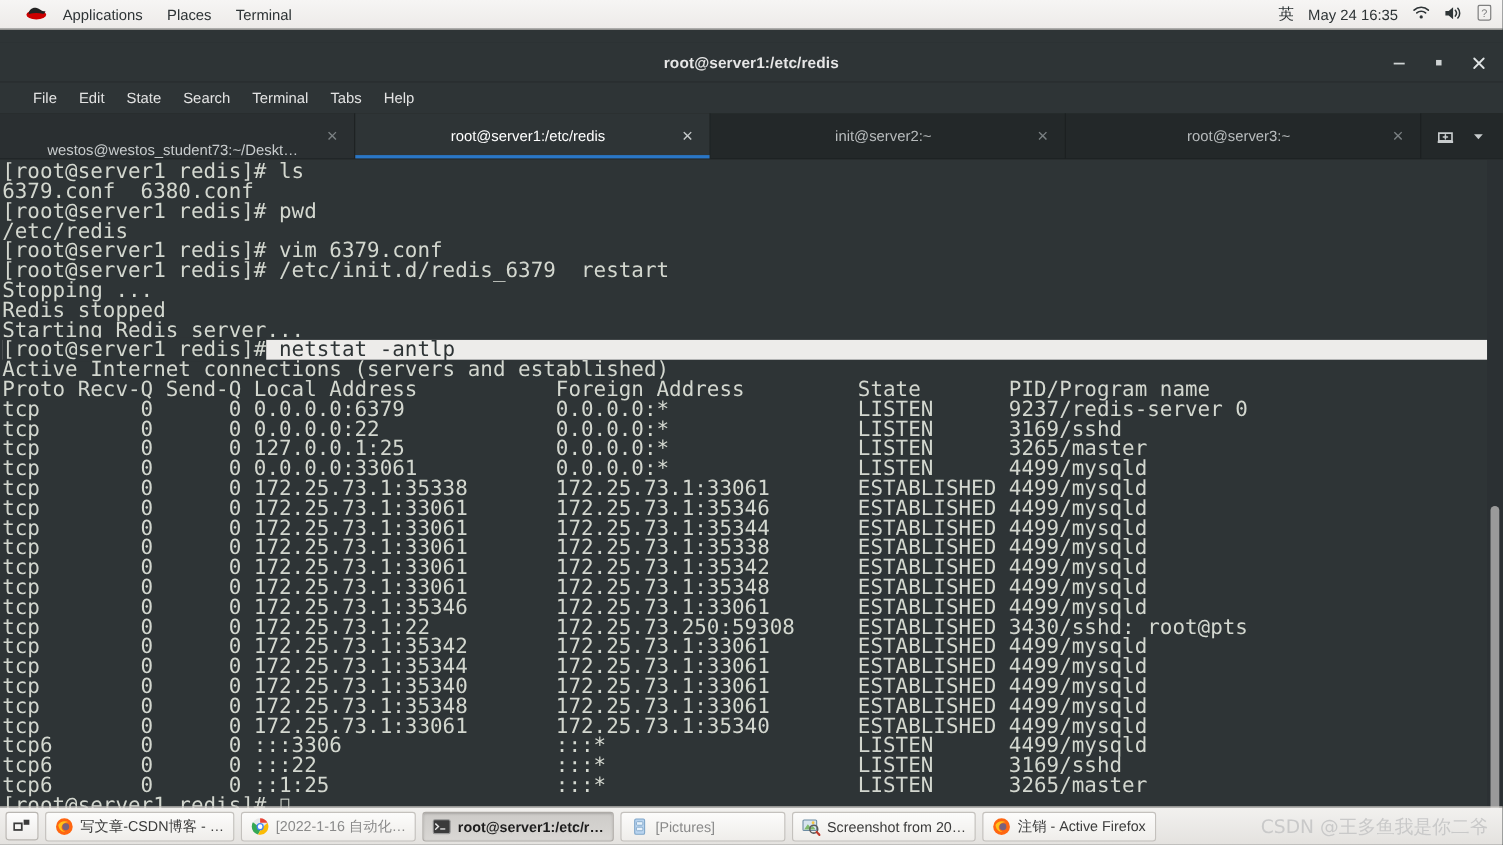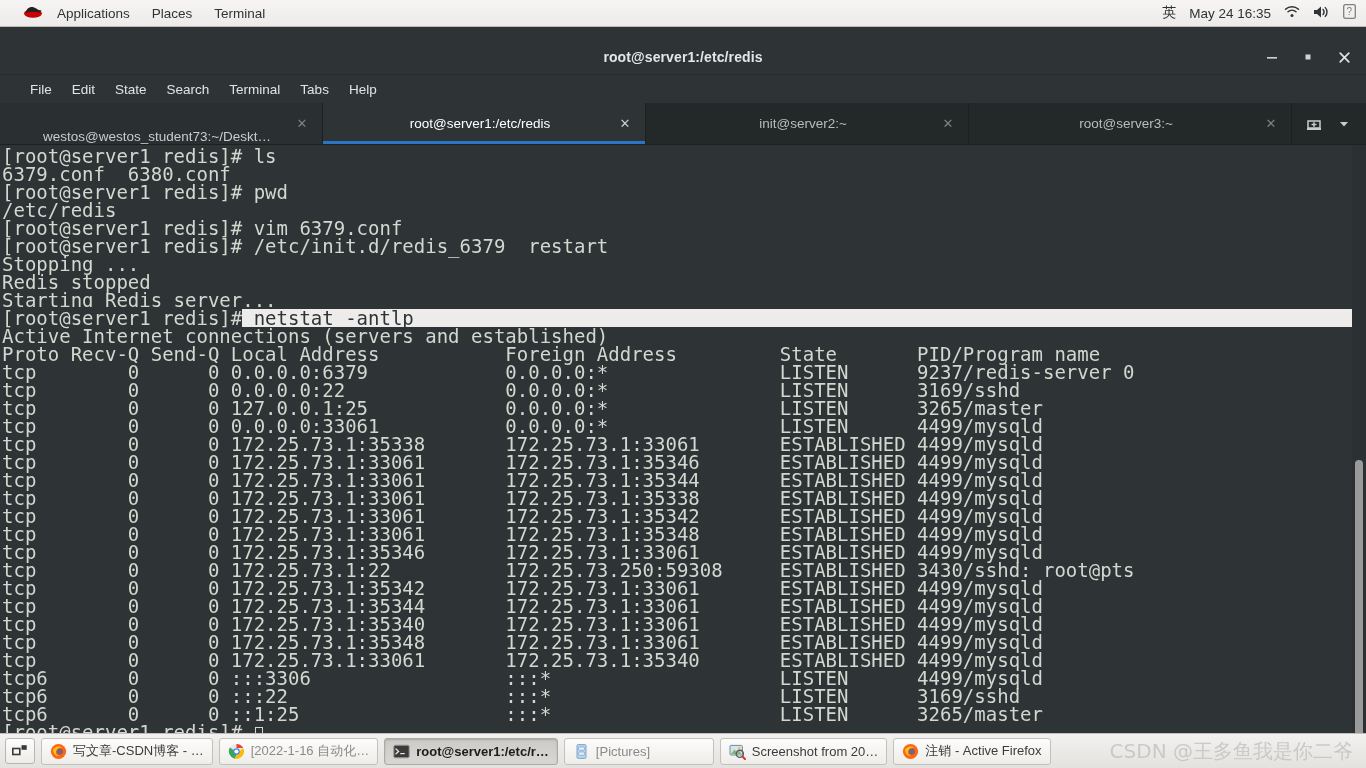--- a/index.html
+++ b/index.html
@@ -154,21 +154,21 @@
     color:#1d1d1d;
     font-weight:bold;
   }
   .task-btn.dim { color:#8a8a8a; }
   .task-label { overflow:hidden; text-overflow:ellipsis; white-space:nowrap; }
   .tb-icon { width:17px; height:17px; flex:0 0 17px; position:relative; }
 
   
   #watermark {
     margin-left:auto; padding-right:8px;
-    font-size:20px; color:#c9c9c9; white-space:nowrap;
+    font-size:17px; color:#c9c9c9; white-space:nowrap;
     font-family:"DejaVu Sans", sans-serif;
   }
 </style>
 </head>
 <body>
 
 <div id="top-panel">
   <div class="panel-left">
     <span class="rh-logo">
       <svg width="22" height="18" viewBox="0 0 22 18">

